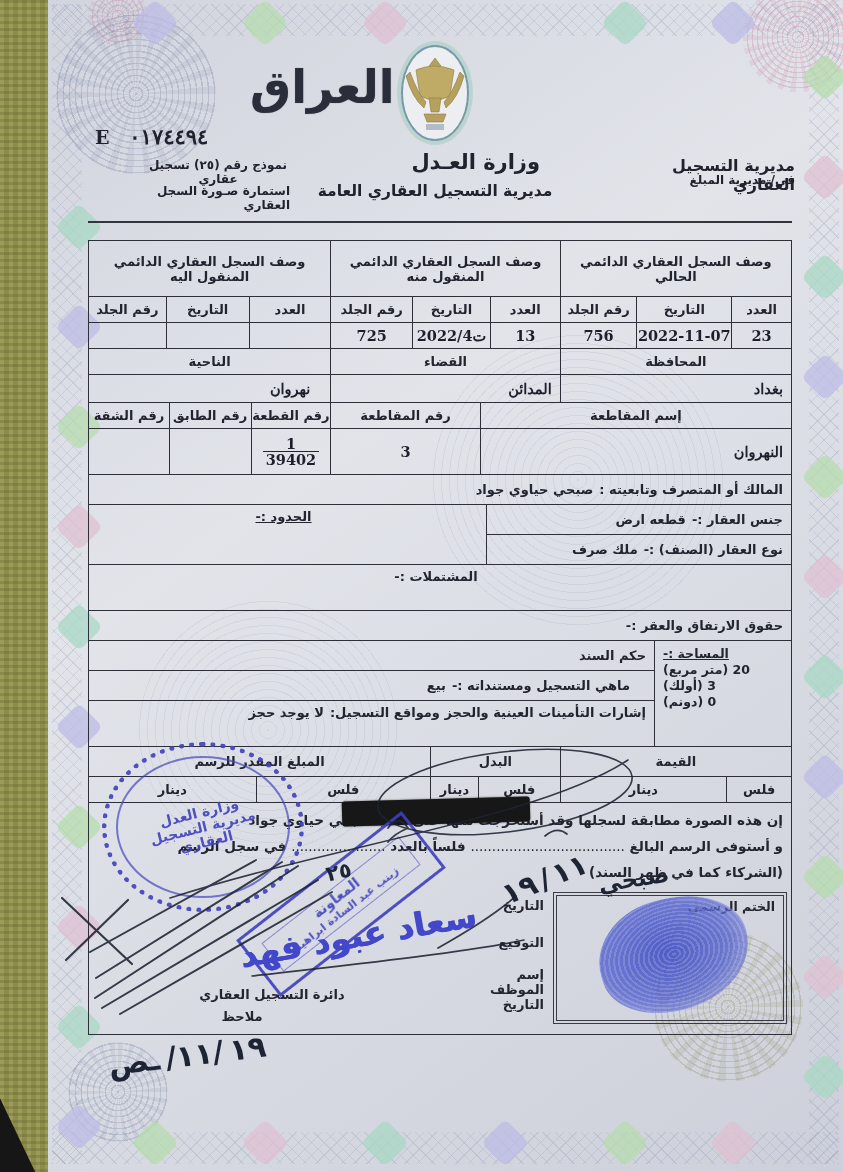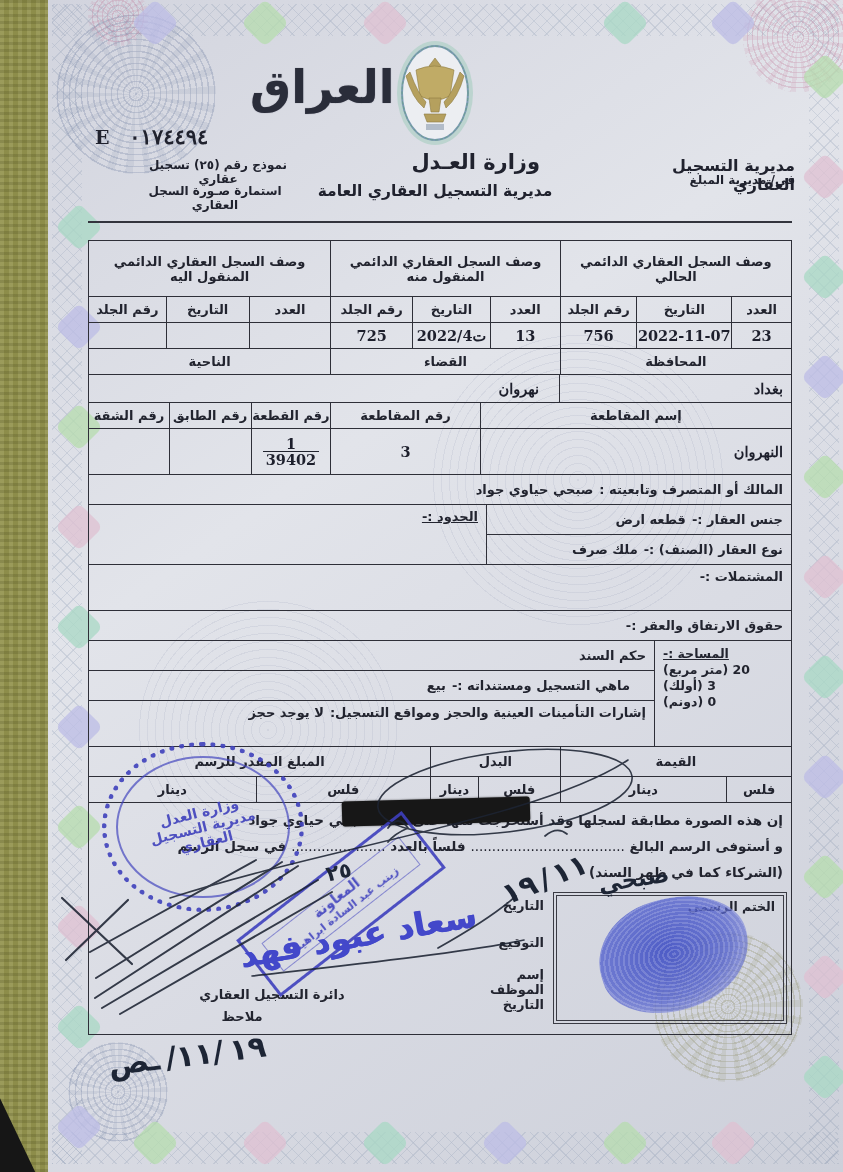--- a/index.html
+++ b/index.html
@@ -44,21 +44,21 @@
   
   .form{position:absolute;left:88px;top:240px;width:704px;height:795px;
     border:1.6px solid #2e2f38;direction:rtl;color:#22242f;
     display:flex;flex-direction:column;box-sizing:border-box;font-size:13px;}
   .row{display:flex;border-bottom:1px solid #2e2f38;box-sizing:border-box;flex:0 0 auto;}
   .row.noline{border-bottom:none;}
   .c{border-inline-end:1px solid #2e2f38;box-sizing:border-box;display:flex;
      align-items:center;justify-content:center;font-weight:bold;}
   .c:last-child{border-inline-end:none;}
   .c.start{justify-content:flex-start;padding-right:8px;}
-  .c.top{align-items:flex-start;padding-top:4px;}
+  .c.top{align-items:flex-start;padding-top:4px;justify-content:center;}
   .typed{font-family:"DejaVu Serif",serif;font-weight:bold;font-size:14.5px;color:#1d1f2c;}
   .frac{display:inline-block;text-align:center;line-height:1.05;}
   .frac .den{border-top:1.6px solid #22242f;padding:0 3px;}
   .areaCell{flex-direction:column;align-items:flex-end;justify-content:flex-start;
     padding:5px 8px;gap:1px;font-size:12.5px;}
   .stack{display:flex;flex-direction:column;flex:1;}
   .stack>div{box-sizing:border-box;}
   .ul{text-decoration:underline;}
   .para{padding:4px 8px 0 6px;line-height:26px;font-size:13.5px;font-weight:bold;position:relative;}
   .dots{letter-spacing:1px;font-weight:normal;}
@@ -175,21 +175,21 @@
       </g>
       <rect x="30" y="84" width="18" height="6" fill="#9aa7b8" opacity=".7"></rect>
     </svg>
   </div>
 
   <div class="hdr serif" style="left:95px;top:124px;font-size:19px;font-weight:bold;direction:ltr">
     <span>E</span>&nbsp;&nbsp;
     <span style="font-size:21px">٠١٧٤٤٩٤</span>
   </div>
   <div class="hdr" style="left:148px;top:158px;width:140px;font-size:12px;font-weight:bold;text-align:center">نموذج رقم (٢٥) تسجيل عقاري</div>
-  <div class="hdr" style="left:140px;top:184px;width:150px;font-size:12px;font-weight:bold;text-align:center">استمارة صـورة السجل العقاري</div>
+  <div class="hdr" style="left:140px;top:184px;width:150px;font-size:12px;font-weight:bold;text-align:right">استمارة صـورة السجل العقاري</div>
 
   <div class="hdr" style="left:330px;top:150px;width:210px;font-size:21px;font-weight:bold;">وزارة العـدل</div>
   <div class="hdr" style="left:315px;top:182px;width:240px;font-size:15.5px;font-weight:bold;text-align:center">مديرية التسجيل العقاري العامة</div>
 
   <div class="hdr" style="left:630px;top:156px;width:165px;font-size:16px;font-weight:bold;text-align:right">مديرية التسجيل العقاري</div>
   <div class="hdr" style="left:630px;top:173px;width:165px;font-size:12px;font-weight:bold;text-align:right">في/ مديرية المبلغ</div>
 
   <div class="hrule"></div>
 
   <div class="form">
@@ -225,20 +225,21 @@
     </div>
 
     <div class="row" style="height:26px">
       <div class="c" style="width:232px">المحافظة</div>
       <div class="c" style="width:230px">القضاء</div>
       <div class="c" style="width:242px">الناحية</div>
     </div>
 
     <div class="row" style="height:28px">
       <div class="c typed start" style="width:232px">بغداد</div>
+      <div class="c typed start" style="width:230px">المدائن</div>
       <div class="c typed start" style="width:242px;padding-right:20px">نهروان</div>
     </div>
 
     <div class="row" style="height:26px">
       <div class="c" style="width:312px">إسم المقاطعة</div>
       <div class="c" style="width:150px">رقم المقاطعة</div>
       <div class="c" style="width:80px">رقم القطعة</div>
       <div class="c" style="width:82px">رقم الطابق</div>
       <div class="c" style="width:80px">رقم الشقة</div>
     </div>

